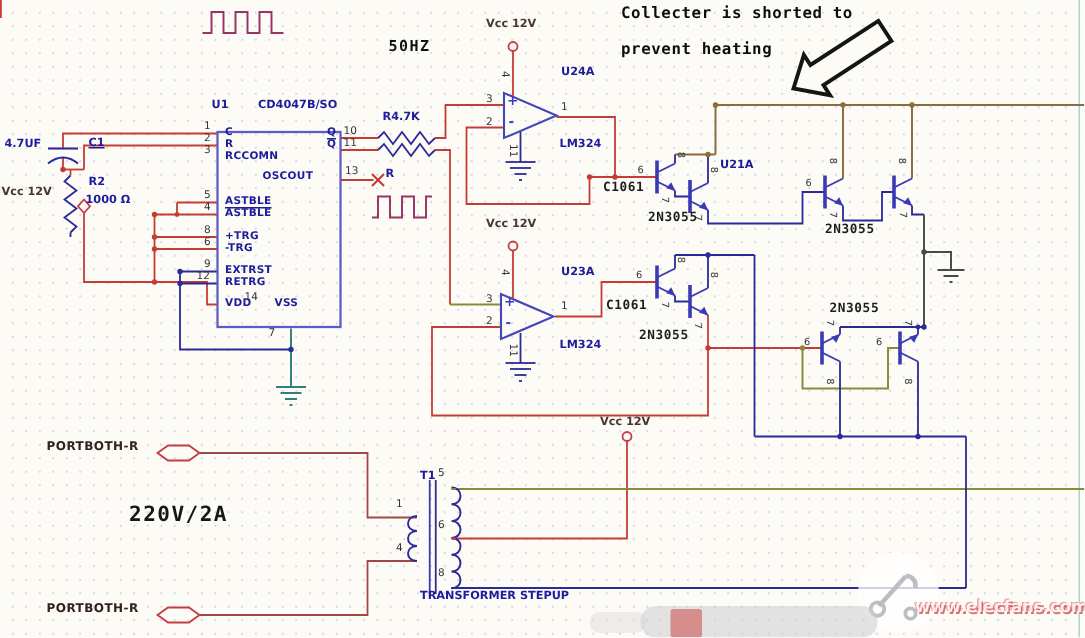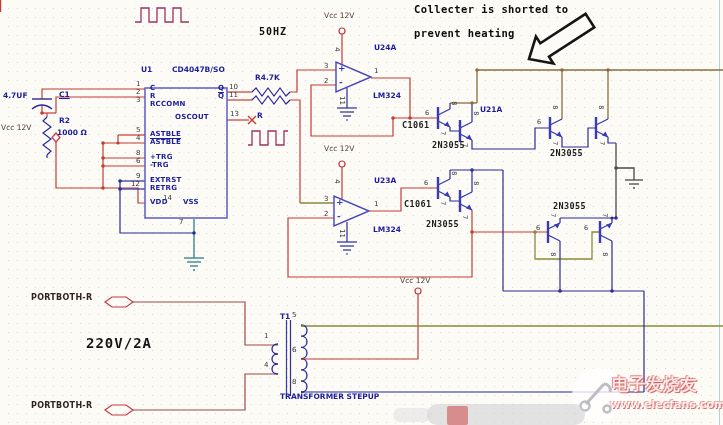--- a/index.html
+++ b/index.html
@@ -16,21 +16,21 @@
   .lbl{position:absolute;white-space:pre;line-height:1;}
   .navy{color:#1c1c9c;font-size:7.5px;font-weight:600;}
   .icpin{color:#1c1c9c;font-size:7px;font-weight:700;letter-spacing:.2px;}
   .num{color:#33333a;font-size:7px;}
   .tnum{color:#33333a;font-size:6.5px;}
   .rv{transform:rotate(90deg);transform-origin:center;}
   .part{color:#1d1d1d;font-size:8.5px;font-family:"DejaVu Sans Mono",monospace;font-weight:700;letter-spacing:.4px;}
   .ann{color:#0d0d0d;font-size:10.5px;font-family:"DejaVu Sans Mono",monospace;font-weight:700;letter-spacing:.4px;}
   .hz{color:#111;font-size:10px;font-family:"DejaVu Sans Mono",monospace;font-weight:700;letter-spacing:1px;}
   .big{color:#161616;font-size:14px;font-family:"DejaVu Sans Mono",monospace;font-weight:700;letter-spacing:1px;}
-  .vcc{color:#4a3535;font-size:7.5px;font-weight:400;}
+  .vcc{color:#4a3535;font-size:7.5px;font-weight:700;}
   .portlbl{color:#332222;font-size:8px;font-weight:700;letter-spacing:.3px;}
   .opsign{color:#3a3abf;font-size:9px;font-weight:700;}
   .ovl{border-bottom:1px solid #1c1c9c;}
   .wm1{font-size:17px;font-weight:700;color:rgba(255,238,238,.95);
        text-shadow:1px 1px 0 rgba(205,80,80,.8),-1px -1px 0 rgba(205,80,80,.55),0 0 2px rgba(210,90,90,.7);}
   .wm2{font-size:11px;font-weight:700;color:rgba(255,240,240,.95);
        text-shadow:1px 1px 0 rgba(205,80,80,.8),-1px -1px 0 rgba(205,80,80,.5);}
   .blob{position:absolute;border-radius:10px;}
 </style>
 </head>
@@ -389,16 +389,15 @@
       <div class="lbl portlbl" style="left: 31px; top: 294px;">PORTBOTH-R</div>
       <div class="lbl portlbl" style="left: 31px; top: 402px;">PORTBOTH-R</div>
       <div class="lbl big" style="left: 86px; top: 336px;">220V/2A</div>
       <div class="lbl navy" style="left: 280px; top: 313px;">T1</div>
       <div class="lbl num" style="left: 264px; top: 333px;">1</div>
       <div class="lbl num" style="left: 264px; top: 362px;">4</div>
       <div class="lbl num" style="left: 292px; top: 312px;">5</div>
       <div class="lbl num" style="left: 292px; top: 347px;">6</div>
       <div class="lbl num" style="left: 292px; top: 379px;">8</div>
       <div class="lbl navy" style="left: 280px; top: 393px;">TRANSFORMER STEPUP</div>
-      <div class="lbl wm1" style="left: 612px; top: 376px;">电子发烧友</div>
       <div class="lbl wm2" style="left: 610px; top: 399px;">www.elecfans.com</div>
     </div>
 </div>
 
 </body></html>

